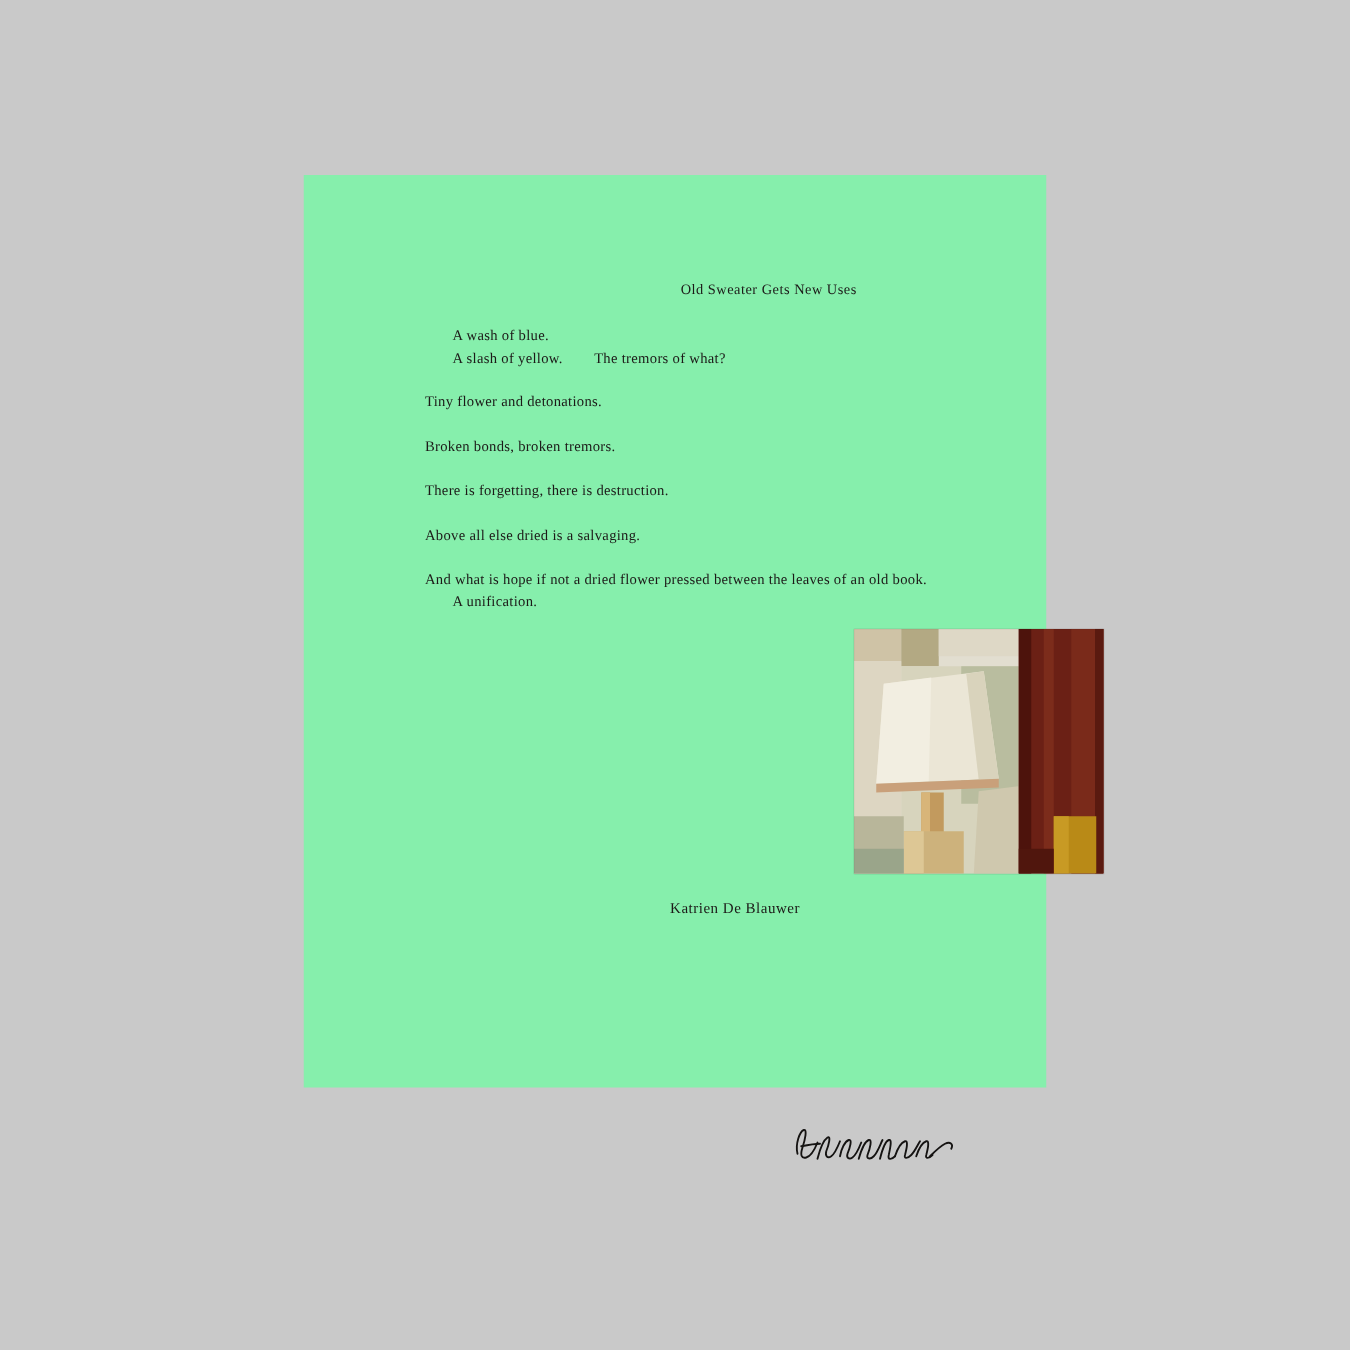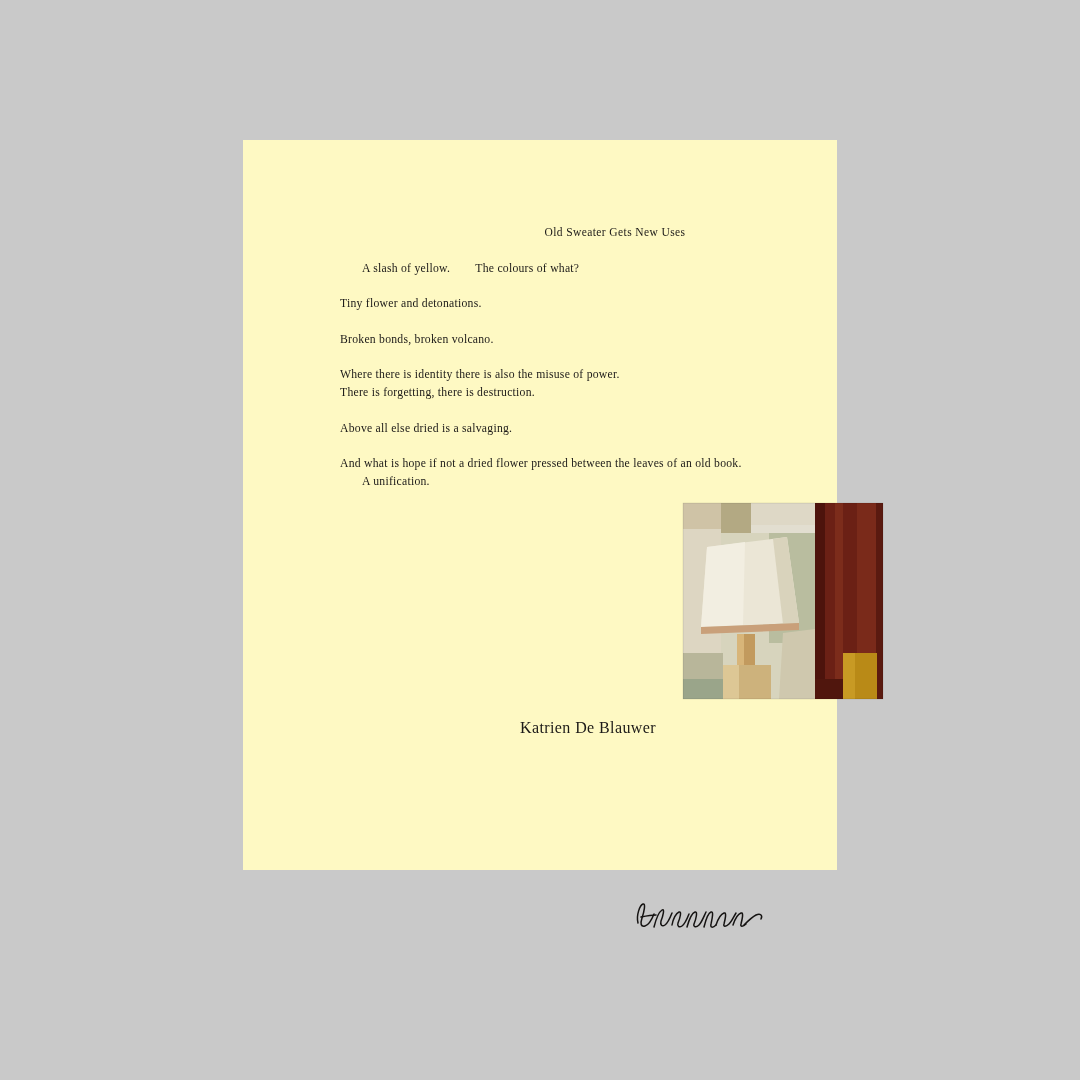--- a/index.html
+++ b/index.html
@@ -20,21 +20,21 @@
     height: 1080px;
   }
 
   
   #sheet {
     position: absolute;
     left: 243px;
     top: 140px;
     width: 594px;
     height: 730px;
-    background: #fef9c3;
+    background: #86efac;
   }
 
   
   #poem {
     position: absolute;
     left: 0;
     top: 0;
     width: 100%;
     height: 100%;
     color: #1c1a18;
@@ -73,21 +73,21 @@
   }
 
   .poem-author {
     position: absolute;
     left: 0;
     top: 579px;
     width: 100%;
     text-align: center;
     padding-left: 96px;
     box-sizing: border-box;
-    font-size: 16px;
+    font-size: 12px;
     letter-spacing: 0.4px;
   }
 
   
   #collage {
     position: absolute;
     left: 440px;
     top: 363px;
     width: 200px;
     height: 196px;
@@ -118,33 +118,33 @@
   <div id="sheet">
 
     <div id="poem">
 
       <div class="poem-title">Old Sweater Gets New Uses</div>
 
       <div class="poem-body">
 
 
         <div class="stanza">
-          <div class="line indent">A slash of yellow.        The colours of what?</div>
+          <div class="line indent">A wash of blue.</div>
+          <div class="line indent">A slash of yellow.        The tremors of what?</div>
         </div>
 
         <div class="stanza">
           <div class="line">Tiny flower and detonations.</div>
         </div>
 
         <div class="stanza">
-          <div class="line">Broken bonds, broken volcano.</div>
-        </div>
-
-        <div class="stanza">
-          <div class="line">Where there is identity there is also the misuse of power.</div>
+          <div class="line">Broken bonds, broken tremors.</div>
+        </div>
+
+        <div class="stanza">
           <div class="line">There is forgetting, there is destruction.</div>
         </div>
 
 
         <div class="stanza">
           <div class="line">Above all else dried is a salvaging.</div>
         </div>
 
         <div class="stanza">
           <div class="line">And what is hope if not a dried flower pressed between the leaves of an old book.</div>

